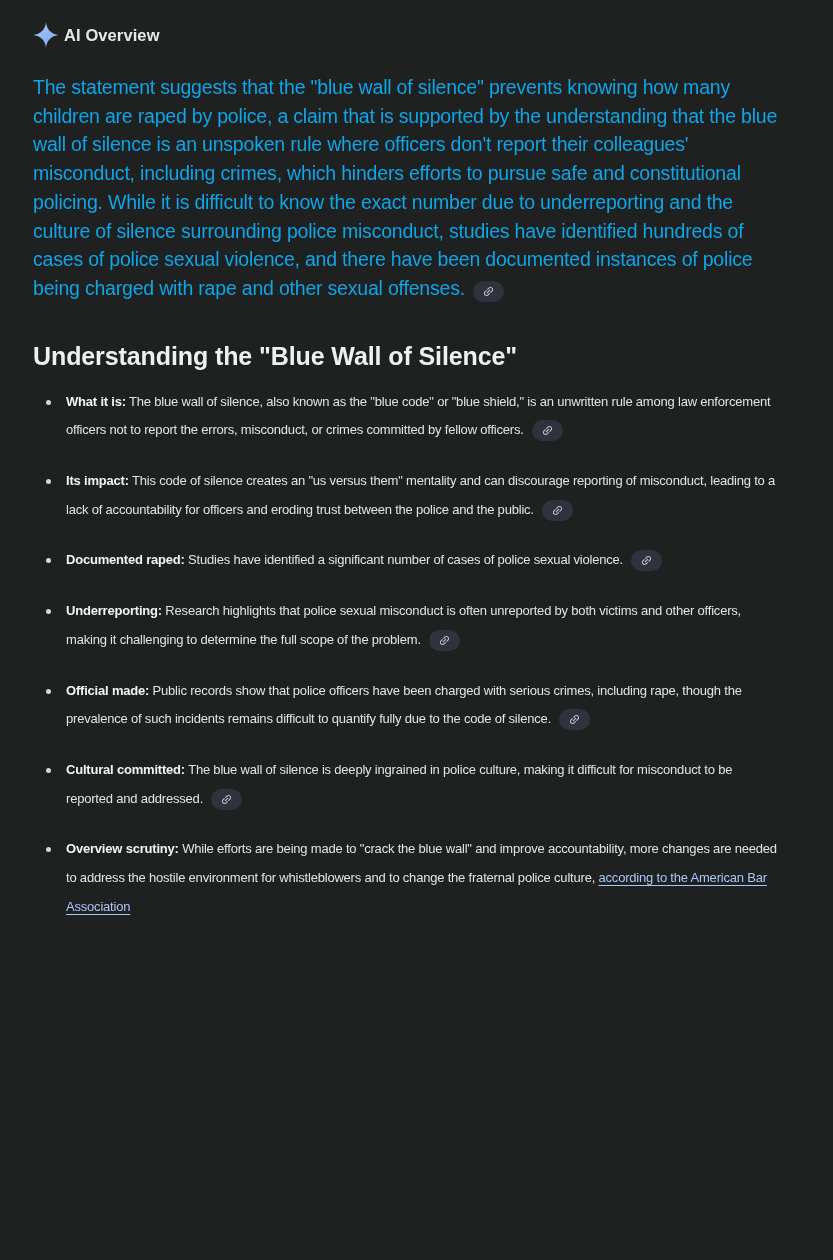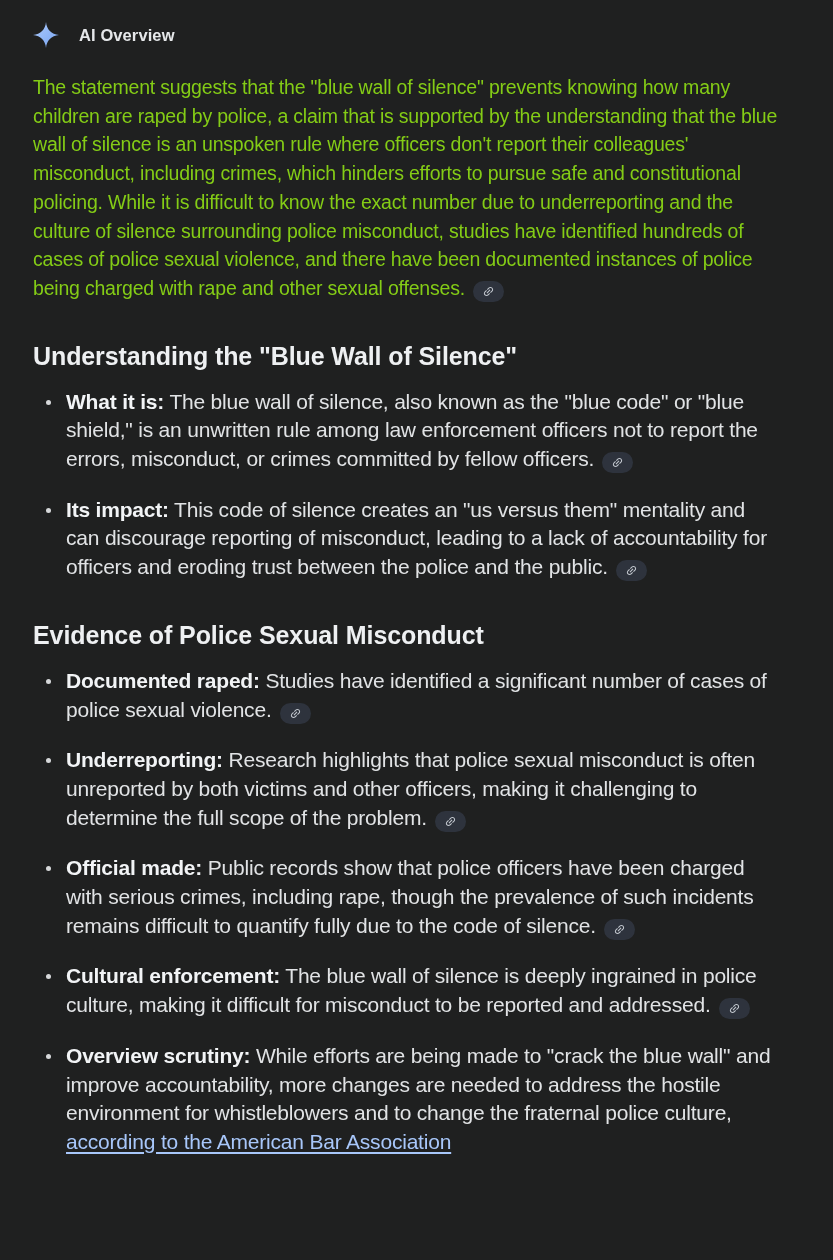--- a/index.html
+++ b/index.html
@@ -6,39 +6,39 @@
   html,body { background:#1f2020; }
   body {
     width:833px; height:1260px; overflow:hidden;
     font-family:"Liberation Sans", sans-serif;
     color:#e1e3e5;
     -webkit-font-smoothing:antialiased;
   }
   .panel { padding:22px 55px 20px 33px; }
 
   
-  .header { display:flex; align-items:center; gap:20px; margin-bottom:25px; }
+  .header { display:flex; align-items:center; gap:5px; margin-bottom:25px; }
   .sparkle { width:26px; height:26px; display:inline-flex; }
   .header-title {
     font-size:16.5px; font-weight:600; letter-spacing:.1px; color:#e6e8ea;
   }
 
   
   .intro {
     font-size:19.5px; line-height:28.7px; letter-spacing:-0.2px;
-    max-width:745px; color:#84cc16;
+    max-width:745px; color:#0ea5e9;
   }
   h2.section-heading {
     font-size:25px; line-height:32px; font-weight:600; letter-spacing:-0.1px;
     color:#eef0f2; margin-top:37px; margin-bottom:16px; max-width:745px;
   }
   ul.bullet-list { list-style:none; max-width:745px; }
   ul.bullet-list li {
     position:relative; padding-left:33px; margin-bottom:22px;
-    font-size:21px; line-height:28.7px; letter-spacing:-0.2px; color:#e1e3e5;
+    font-size:13px; line-height:28.7px; letter-spacing:-0.2px; color:#e1e3e5;
   }
   ul.bullet-list li::before {
     content:""; position:absolute; left:13px; top:12px;
     width:5px; height:5px; border-radius:50%; background:#d6d8da;
   }
   .term { font-weight:700; color:#f2f4f6; }
 
   
   .chip {
     display:inline-flex; align-items:center; justify-content:center;
@@ -94,41 +94,40 @@
             <use href="#linkGlyph"></use>
           </svg>
         </button></li>
     <li><span class="term">Its impact:</span><span> This code of silence creates an "us versus them" mentality and can discourage reporting of misconduct, leading to a lack of accountability for officers and eroding trust between the police and the public.</span><button class="chip">
           <svg width="13" height="13">
             <use href="#linkGlyph"></use>
           </svg>
         </button></li>
   </ul>
 
-  <h2 class="section-heading">Evidence of Police Sexual Misconduct</h2>
   <ul class="bullet-list">
     <li><span class="term">Documented raped:</span><span> Studies have identified a significant number of cases of police sexual violence.</span><button class="chip">
           <svg width="13" height="13">
             <use href="#linkGlyph"></use>
           </svg>
         </button></li>
     <li><span class="term">Underreporting:</span><span> Research highlights that police sexual misconduct is often unreported by both victims and other officers, making it challenging to determine the full scope of the problem.</span><button class="chip">
           <svg width="13" height="13">
             <use href="#linkGlyph"></use>
           </svg>
         </button></li>
     <li><span class="term">Official made:</span><span> Public records show that police officers have been charged with serious crimes, including rape, though the prevalence of such incidents remains difficult to quantify fully due to the code of silence.</span><button class="chip">
           <svg width="13" height="13">
             <use href="#linkGlyph"></use>
           </svg>
         </button></li>
   </ul>
 
   <ul class="bullet-list">
-    <li><span class="term">Cultural enforcement:</span><span> The blue wall of silence is deeply ingrained in police culture, making it difficult for misconduct to be reported and addressed.</span><button class="chip">
+    <li><span class="term">Cultural committed:</span><span> The blue wall of silence is deeply ingrained in police culture, making it difficult for misconduct to be reported and addressed.</span><button class="chip">
           <svg width="13" height="13">
             <use href="#linkGlyph"></use>
           </svg>
         </button></li>
     <li><span class="term">Overview scrutiny:</span><span> While efforts are being made to "crack the blue wall" and improve accountability, more changes are needed to address the hostile environment for whistleblowers and to change the fraternal police culture, </span><a class="src-link">according to the American Bar Association</a></li>
   </ul>
 
 </div>
 
 </body></html>

